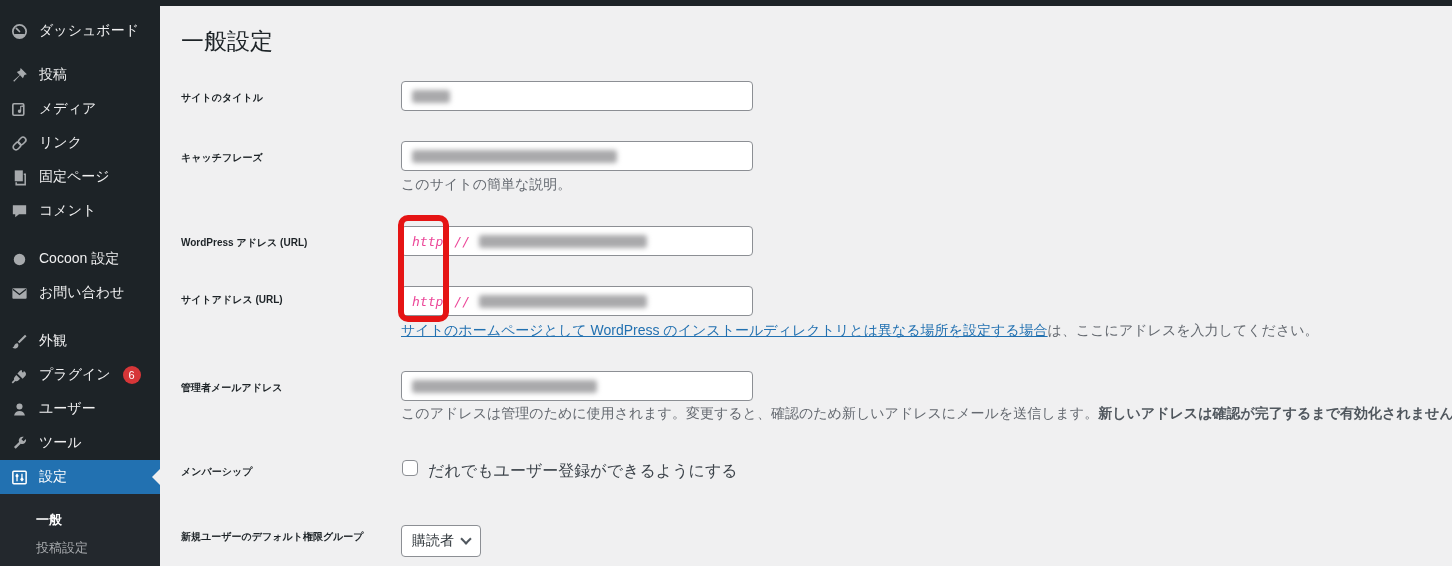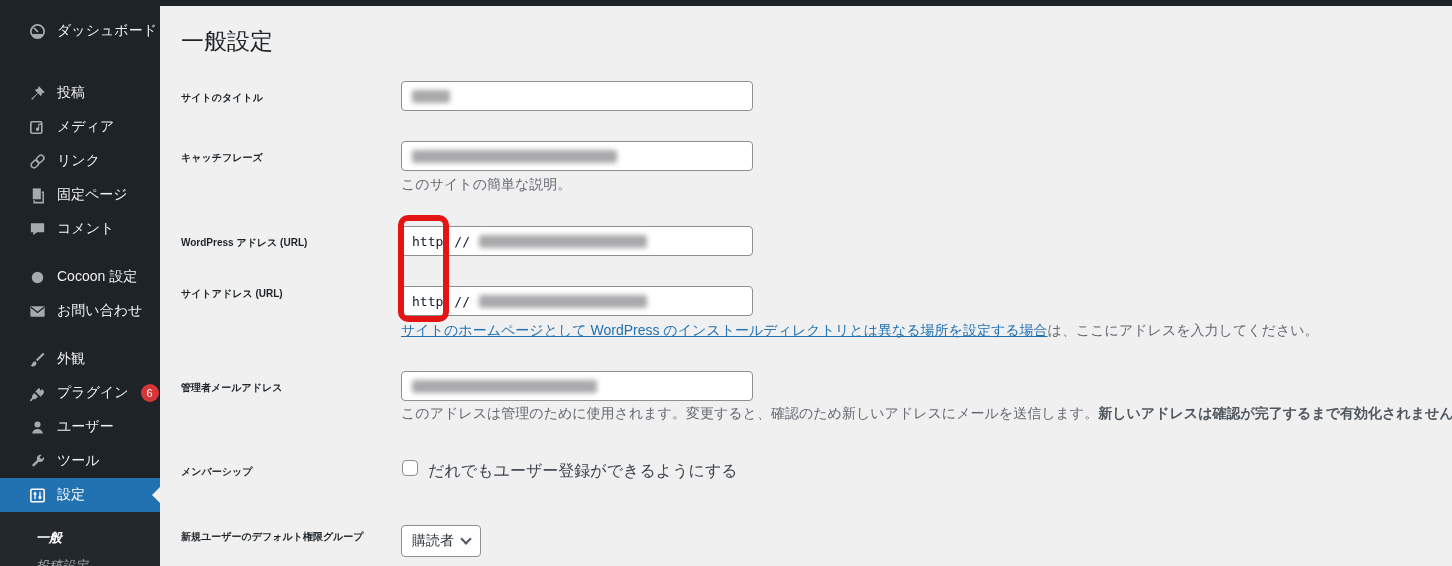--- a/index.html
+++ b/index.html
@@ -4,42 +4,42 @@
 <style>
   * { margin:0; padding:0; box-sizing:border-box; }
   body { font-family:"Liberation Sans", sans-serif; }
   .canvas{ position:relative; width:1452px; height:566px; background:#f0f0f1; overflow:hidden; }
 
   
   .topbar{ position:absolute; left:0; top:0; width:1452px; height:6px; background:#1d2327; }
 
   
   .sidebar{ position:absolute; left:0; top:0; width:160px; height:566px; background:#1d2327; padding-top:14px; }
-  .mi{ position:relative; height:34px; display:flex; align-items:center; gap:10px; padding-left:27px;
+  .mi{ position:relative; height:34px; display:flex; align-items:center; gap:10px; padding-left:9px;
        color:#f0f0f1; font-size:14px; cursor:pointer; }
   .mi .ico{ width:20px; height:20px; color:#a7aaad; display:flex; align-items:center; justify-content:center; }
   .mi .ico svg{ width:19px; height:19px; }
-  .gap12{ margin-top:28px; }
+  .gap12{ margin-top:10px; }
   .gap14{ margin-top:14px; }
   .mi.active{ background:#2271b1; color:#fff; }
   .mi.active .ico{ color:#fff; }
   .mi.active::after{ content:""; position:absolute; right:0; top:50%; margin-top:-8px;
        border:8px solid transparent; border-right-color:#f0f0f1; }
   .badge{ background:#d63638; color:#fff; font-size:11px; line-height:18px; min-width:18px; height:18px;
        border-radius:9px; text-align:center; padding:0 4px; margin-left:2px; }
   .submenu{ background:#23282d; padding:12px 0 0 36px; height:100%; }
-  .smi{ font-size:13px; color:#a7aaad; line-height:28px; cursor:pointer;font-style:italic; }
+  .smi{ font-size:13px; color:#a7aaad; line-height:28px; cursor:pointer; }
   .smi.current{ color:#fff; font-weight:700; }
 
   
   .page-title{ position:absolute; left:181px; top:26px; font-size:23px; font-weight:400; color:#1d2327; }
   .th-label{ position:absolute; left:181px; width:205px; font-size:10px; font-weight:700; color:#1d2327; line-height:19px; }
   .inp{ position:absolute; left:401px; width:352px; height:30px; background:#fff; border:1px solid #8c8f94;
         border-radius:4px; display:flex; align-items:center; padding:0 10px; font-size:14px; color:#2c3338; }
-  .code{ font-family:"DejaVu Sans Mono", monospace; font-size:13px; color:#0f172a; }
+  .code{ font-family:"DejaVu Sans Mono", monospace; font-size:13px; color:#ec4899;font-style:italic; }
   .blur{ display:inline-block; height:13px; border-radius:3px; background:#a9a9ab; filter:blur(2.4px); }
   .desc{ position:absolute; left:401px; font-size:14px; color:#646970; white-space:nowrap; }
   .desc b{ color:#50575e; }
   a.setting-link{ color:#2271b1; text-decoration:underline; cursor:pointer; }
   .checkbox{ position:absolute; left:402px; top:460px; width:16px; height:16px; background:#fff;
         border:1px solid #8c8f94; border-radius:4px; cursor:pointer; }
   .cb-label{ position:absolute; left:428px; top:461px; font-size:16px; color:#3c434a; }
   .select{ position:absolute; left:401px; top:525px; height:32px; background:#fff; border:1px solid #8c8f94;
         border-radius:4px; display:inline-flex; align-items:center; gap:8px; padding:0 10px; font-size:14px;
         color:#2c3338; cursor:pointer; }
@@ -208,21 +208,21 @@
   </div>
   <div class="desc" style="top:176px">このサイトの簡単な説明。</div>
 
   <div class="th-label" style="top:233px; width:230px">WordPress アドレス (URL)</div>
   <div class="inp" style="top:226px">
     <span class="code">http</span>
     <span class="code" style="margin-left:11px">//</span>
     <span class="blur" style="width:168px; margin-left:9px"></span>
   </div>
 
-  <div class="th-label" style="top:284px">サイトアドレス (URL)</div>
+  <div class="th-label" style="top:290px">サイトアドレス (URL)</div>
   <div class="inp" style="top:286px">
     <span class="code">http</span>
     <span class="code" style="margin-left:11px">//</span>
     <span class="blur" style="width:168px; margin-left:9px"></span>
   </div>
   <div class="desc" style="top:322px">
     <a class="setting-link">サイトのホームページとして WordPress のインストールディレクトリとは異なる場所を設定する場合</a><span>は、ここにアドレスを入力してください。</span>
   </div>
 
   <div class="th-label" style="top:378px">管理者メールアドレス</div>

